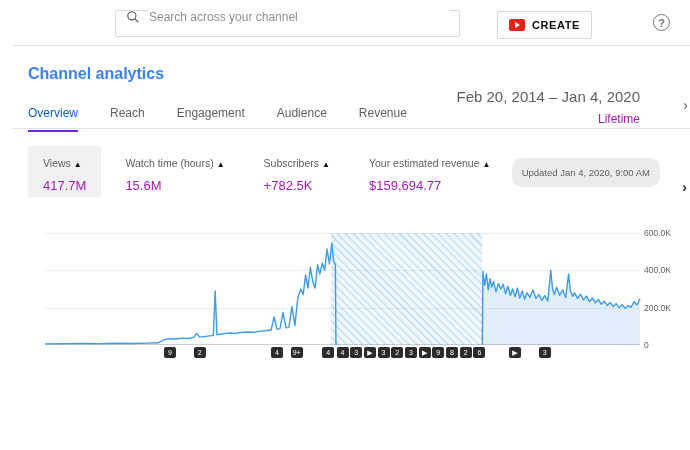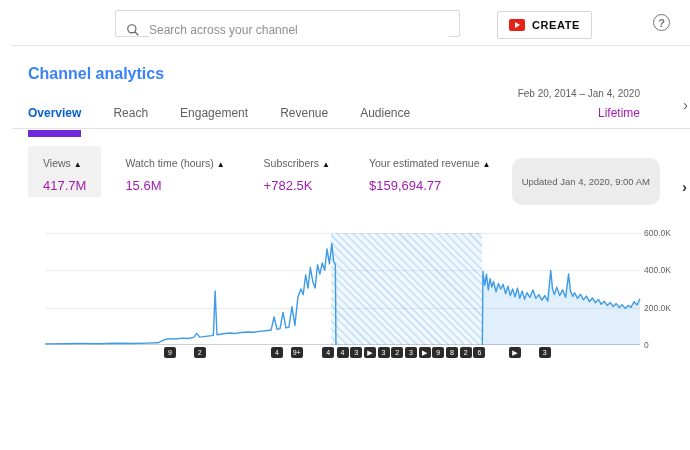--- a/index.html
+++ b/index.html
@@ -3,57 +3,57 @@
 <meta charset="utf-8">
 <style>
   * { margin:0; padding:0; box-sizing:border-box; }
   body { background:#fff; font-family:"Liberation Sans", sans-serif; }
   .page { position:relative; width:690px; height:450px; background:#fff; overflow:hidden; }
 
   
   .topbar { position:absolute; top:0; left:0; right:0; height:46px; background:#fff; }
   .topbar-border { position:absolute; left:12px; right:0; top:45px; height:1px; background:#e3e3e3; }
   .search-box { position:absolute; left:115px; top:10px; width:345px; height:27px;
-    border:1px solid #d9d9d9; border-radius:2px; display:flex; align-items:flex-start; padding:12px 10px; }
+    border:1px solid #d9d9d9; border-radius:2px; display:flex; align-items:flex-end; padding:12px 10px; }
   .search-box svg { flex:0 0 auto; }
   .search-box input { border:none; outline:none; flex:1; margin-left:9px; font-size:12px; color:#0d0d0d;
     font-family:"Liberation Sans", sans-serif; }
   .search-box input::placeholder { color:#8f8f8f; }
   .create-btn { position:absolute; right:98px; top:11px; height:26px; display:inline-flex; align-items:center;
     gap:7px; padding:13px 11px; border:1px solid #d6d6d6; border-radius:2px; background:#fff; cursor:pointer;
     font-size:11px; font-weight:bold; letter-spacing:.6px; color:#0d0d0d; font-family:"Liberation Sans", sans-serif; }
   .create-ic { width:16px; height:12px; background:#e62117; border-radius:2px; position:relative; }
   .create-ic::after { content:""; position:absolute; left:6px; top:3px; border-left:5px solid #fff;
     border-top:3px solid transparent; border-bottom:3px solid transparent; }
   .help-circle { position:absolute; right:20px; top:14px; width:17px; height:17px; border:1.5px solid #747474;
     border-radius:50%; color:#747474; font-size:11px; font-weight:bold; display:flex; align-items:center;
     justify-content:center; cursor:pointer; }
 
   
   .page-title { position:absolute; left:28px; top:65px; font-size:16px; font-weight:bold; color:#3b82f6; }
   .daterange { position:absolute; right:50px; top:88px; text-align:right; }
-  .daterange .range { font-size:10px; color:#606060; }
+  .daterange .range { font-size:15px; color:#606060; }
   .daterange .period { font-size:12px; color:#a21caf; margin-top:7px; cursor:pointer; }
   .panel-next { position:absolute; right:2px; top:97px; font-size:14px; color:#606060; cursor:pointer; }
 
   
   .tabs { position:absolute; left:28px; top:106px; display:flex; }
   .tab { font-size:12px; color:#606060; margin-right:32px; padding-bottom:10px; cursor:pointer; }
-  .tab.active { color:#065fd4; border-bottom:7px solid #6d28d9; font-weight:bold; }
+  .tab.active { color:#065fd4; border-bottom:2px solid #6d28d9; font-weight:normal; }
   .tabs-divider { position:absolute; left:12px; right:0; top:128px; height:1px; background:#e3e3e3; }
 
   
   .metrics { position:absolute; left:28px; top:146px; display:flex; }
   .metric-card { padding:11px 15px 4px 15px; border-radius:2px; margin-right:9px; cursor:pointer; }
   .metric-card.selected { background:#f1f1f1; }
   .metric-label { font-size:10.5px; color:#606060; white-space:nowrap; }
   .metric-label .tri { color:#111; font-size:8px; margin-left:3px; }
   .metric-value { font-size:13px; color:#a21caf; margin-top:9px; white-space:nowrap; }
   .updated-badge { position:absolute; right:30px; top:158px; background:#ececec; border-radius:10px;
-    padding:18px 10px; font-size:9.5px; color:#606060; white-space:nowrap; }
+    padding:9px 10px; font-size:9.5px; color:#606060; white-space:nowrap; }
   .metrics-next { position:absolute; right:3px; top:178px; font-size:15px; font-weight:bold; color:#3c3c3c; cursor:pointer; }
 
   
   .chart-wrap { position:absolute; left:45px; top:233px; width:595px; height:112px; }
   .gridline { position:absolute; left:0; right:0; height:1px; background:#ececec; }
   .gridline.base { background:#cfcfcf; }
   .hatch { position:absolute; top:0; bottom:0;
     background:repeating-linear-gradient(45deg, rgba(61,155,233,0.30) 0px, rgba(61,155,233,0.30) 1.5px,
       rgba(61,155,233,0.08) 1.5px, rgba(61,155,233,0.08) 5.5px); }
   .chart-svg { position:absolute; left:0; top:0; width:100%; height:100%; overflow:visible; }
@@ -91,22 +91,22 @@
   <div class="daterange">
     <div class="range">Feb 20, 2014 – Jan 4, 2020</div>
     <div class="period">Lifetime</div>
   </div>
   <div class="panel-next">›</div>
 
   <nav class="tabs">
       <div class="tab active">Overview</div>
       <div class="tab">Reach</div>
       <div class="tab">Engagement</div>
+      <div class="tab">Audience</div>
       <div class="tab">Revenue</div>
-      <div class="tab">Audience</div>
     </nav>
   <div class="tabs-divider"></div>
 
   <section class="metrics">
       <div class="metric-card selected">
         <div class="metric-label">Views<span class="tri">▲</span></div>
         <div class="metric-value">417.7M</div>
       </div>
       <div class="metric-card">
         <div class="metric-label">Watch time (hours)<span class="tri">▲</span></div>

